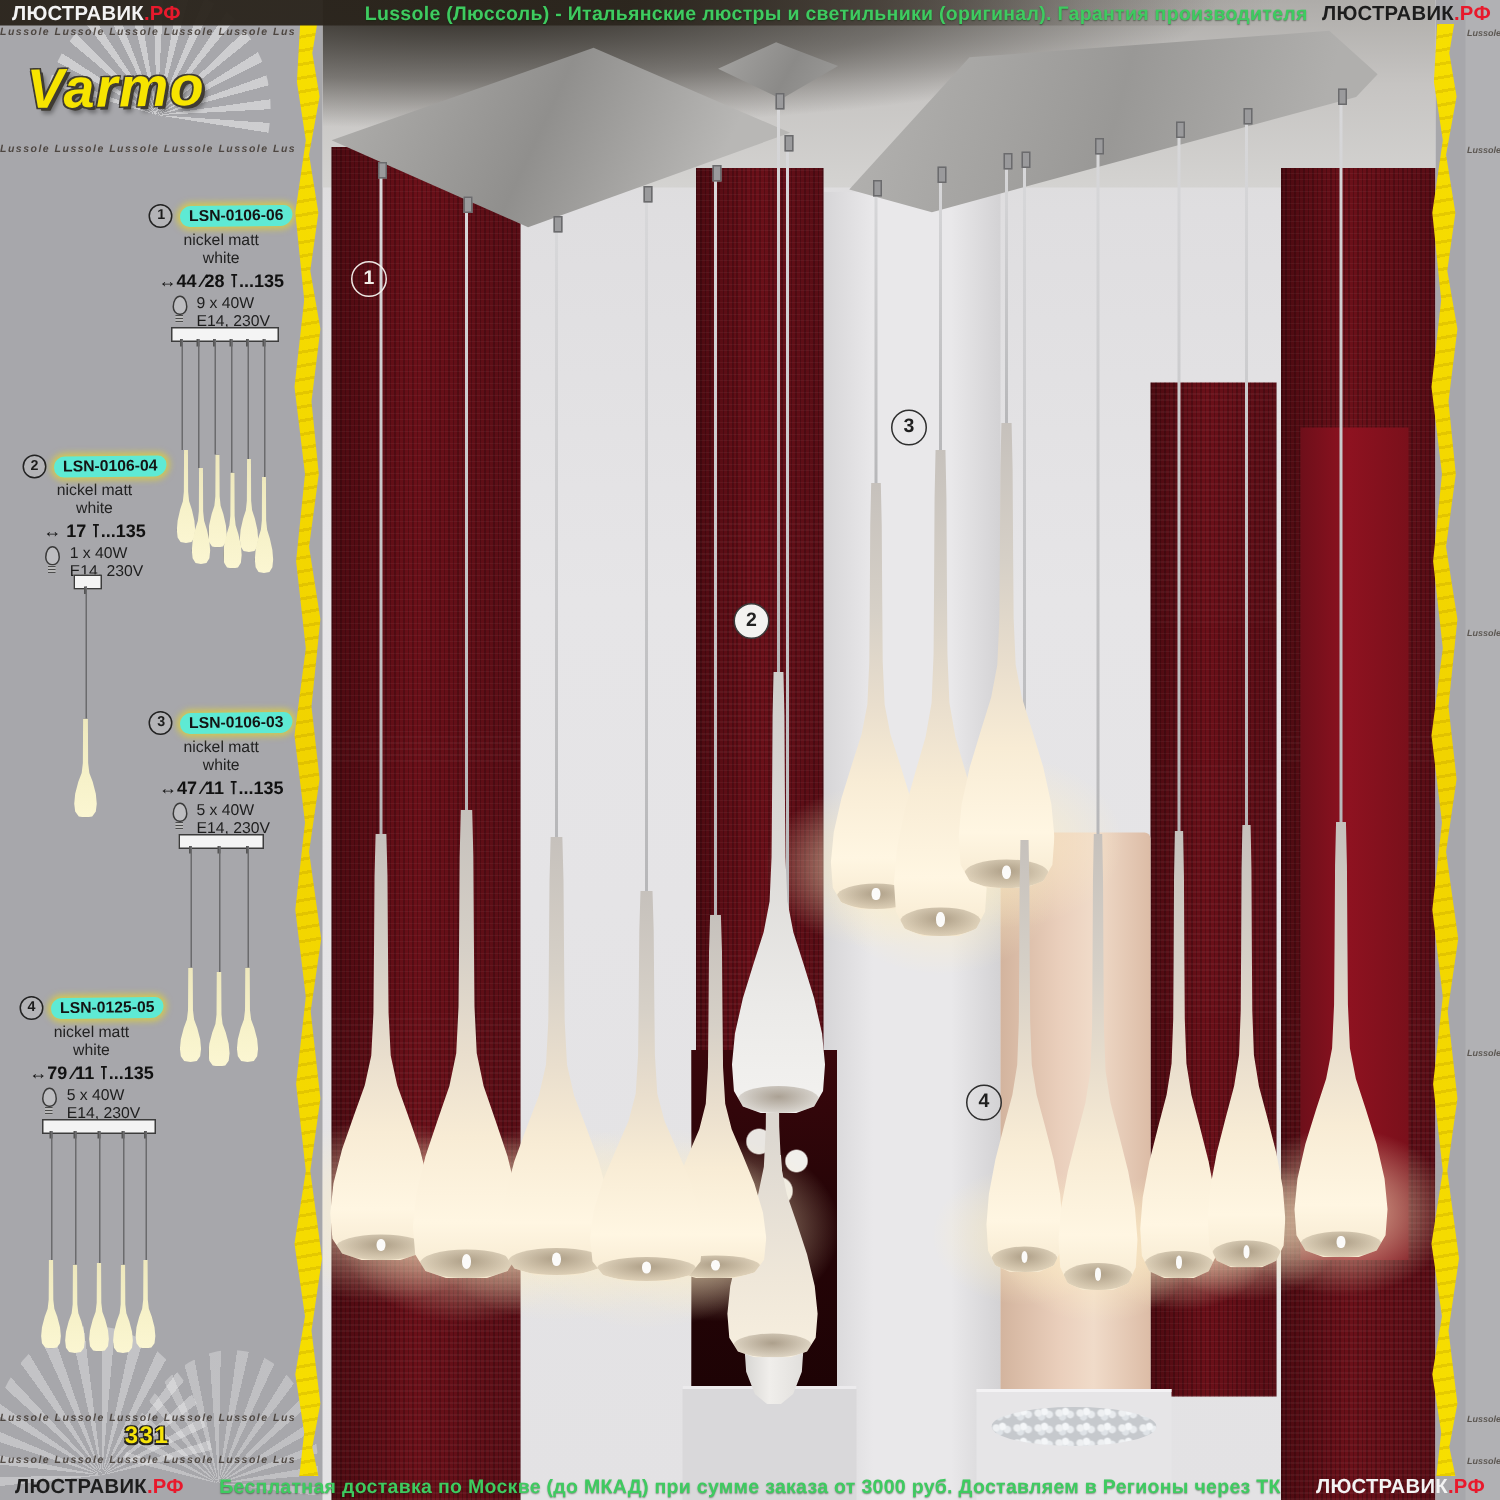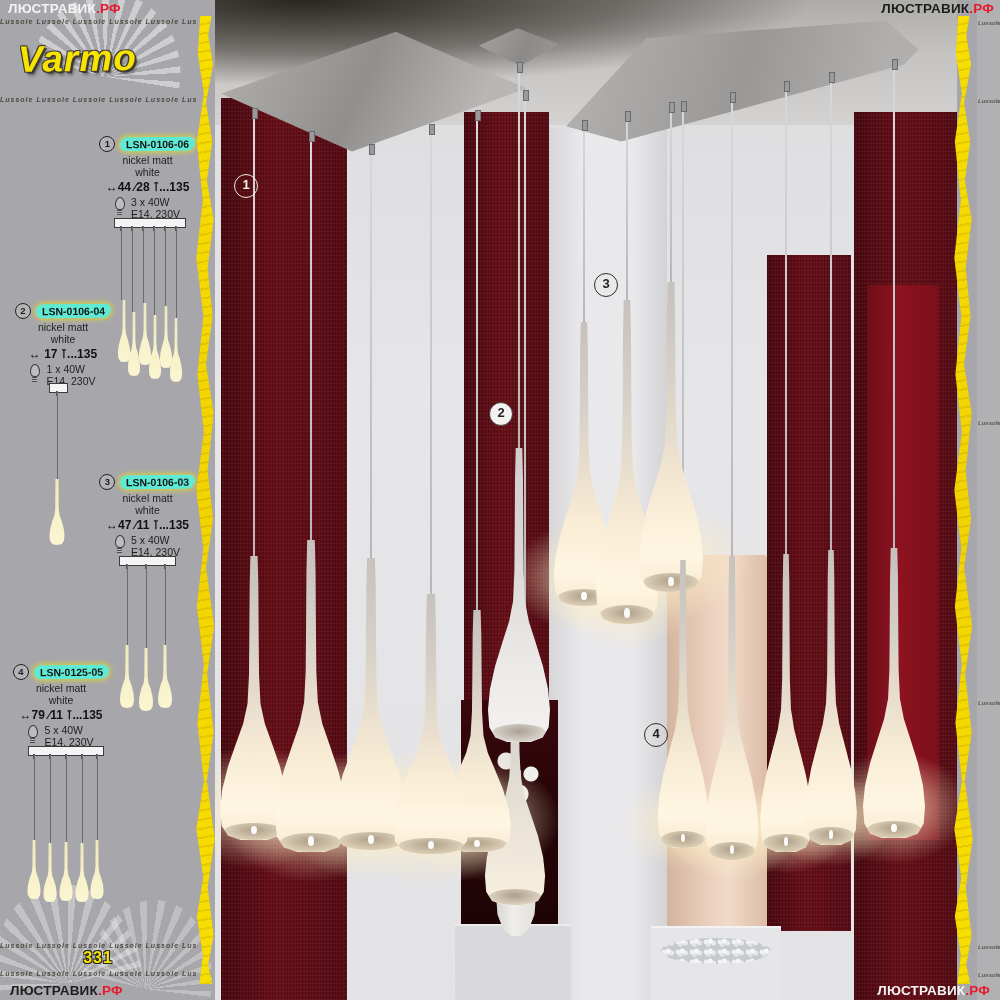--- a/index.html
+++ b/index.html
@@ -279,21 +279,21 @@
       </div>
       <div class="pfin">nickel matt</div>
       <div class="pfin">white</div>
       <div class="pdims">↔44 ∕28 ⊺...135</div>
       <div class="plamp">
         <span class="bulb">
           <span class="bulb-glass" style="display:block;"></span>
           <span class="bulb-base" style="display:block;"></span>
         </span>
         <span class="plamp-lines">
-          <div>3 x 40W</div>
+          <div>9 x 40W</div>
           <div>E14, 230V</div>
         </span>
       </div>
     </div>
       <div class="pblock" style="left: 8px; top: 303px; width: 110px;">
       <div class="phead">
         <span class="pnum">2</span>
         <span class="pcode">LSN-0106-04</span>
       </div>
       <div class="pfin">nickel matt</div>
@@ -392,25 +392,31 @@
       <div class="mini-cable" style="left: 82px; top: 754px; height: 89px;"></div>
       <div class="mini-hook" style="left: 96px; top: 754px;"></div>
       <div class="mini-cable" style="left: 97px; top: 754px; height: 86px;"></div>
       <div class="mini-cone" style="left: 27px; top: 840px; width: 14px; height: 59px;"></div>
       <div class="mini-cone" style="left: 43px; top: 843px; width: 14px; height: 59px;"></div>
       <div class="mini-cone" style="left: 59px; top: 842px; width: 14px; height: 59px;"></div>
       <div class="mini-cone" style="left: 75px; top: 843px; width: 14px; height: 59px;"></div>
       <div class="mini-cone" style="left: 90px; top: 840px; width: 14px; height: 59px;"></div>
     </div>
 
+  <div class="topbar">
+    <div class="banner-text">Lussole (Люссоль) - Итальянские люстры и светильники (оригинал). Гарантия производителя</div>
+  </div>
   <div class="logo logo-light" style="left:8px;top:1px;">
     <span>ЛЮСТРАВИК</span><span class="rf">.РФ</span>
   </div>
   <div class="logo logo-dark" style="right:6px;top:1px;">
     <span>ЛЮСТРАВИК</span><span class="rf">.РФ</span>
+  </div>
+  <div class="bottombar">
+    <div class="banner-text-b">Бесплатная доставка по Москве (до МКАД) при сумме заказа от 3000 руб. Доставляем в Регионы через ТК</div>
   </div>
   <div class="logo logo-dark" style="left:10px;top:983px;">
     <span>ЛЮСТРАВИК</span><span class="rf">.РФ</span>
   </div>
   <div class="logo logo-light" style="right:10px;top:983px;">
     <span>ЛЮСТРАВИК</span><span class="rf">.РФ</span>
   </div>
 
 <div class="wm-frag" style="left: 978px; top: 20px;">Lussole</div>
     <div class="wm-frag" style="left: 978px; top: 98px;">Lussole</div>

